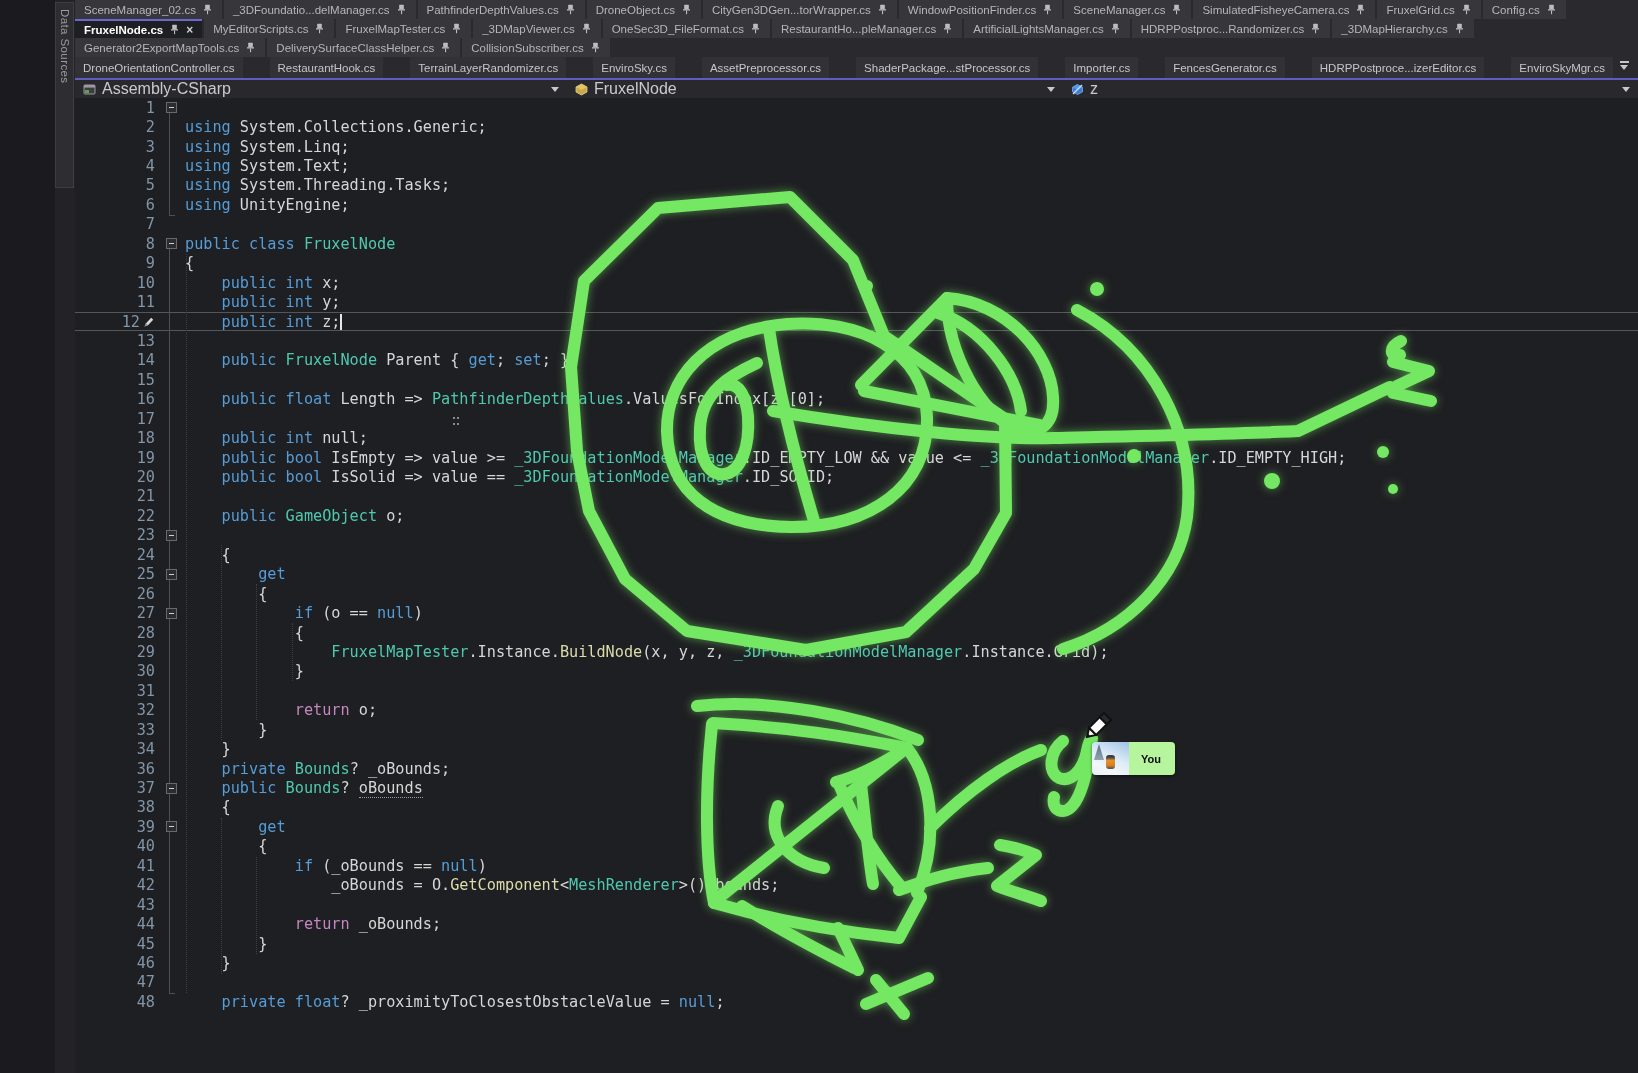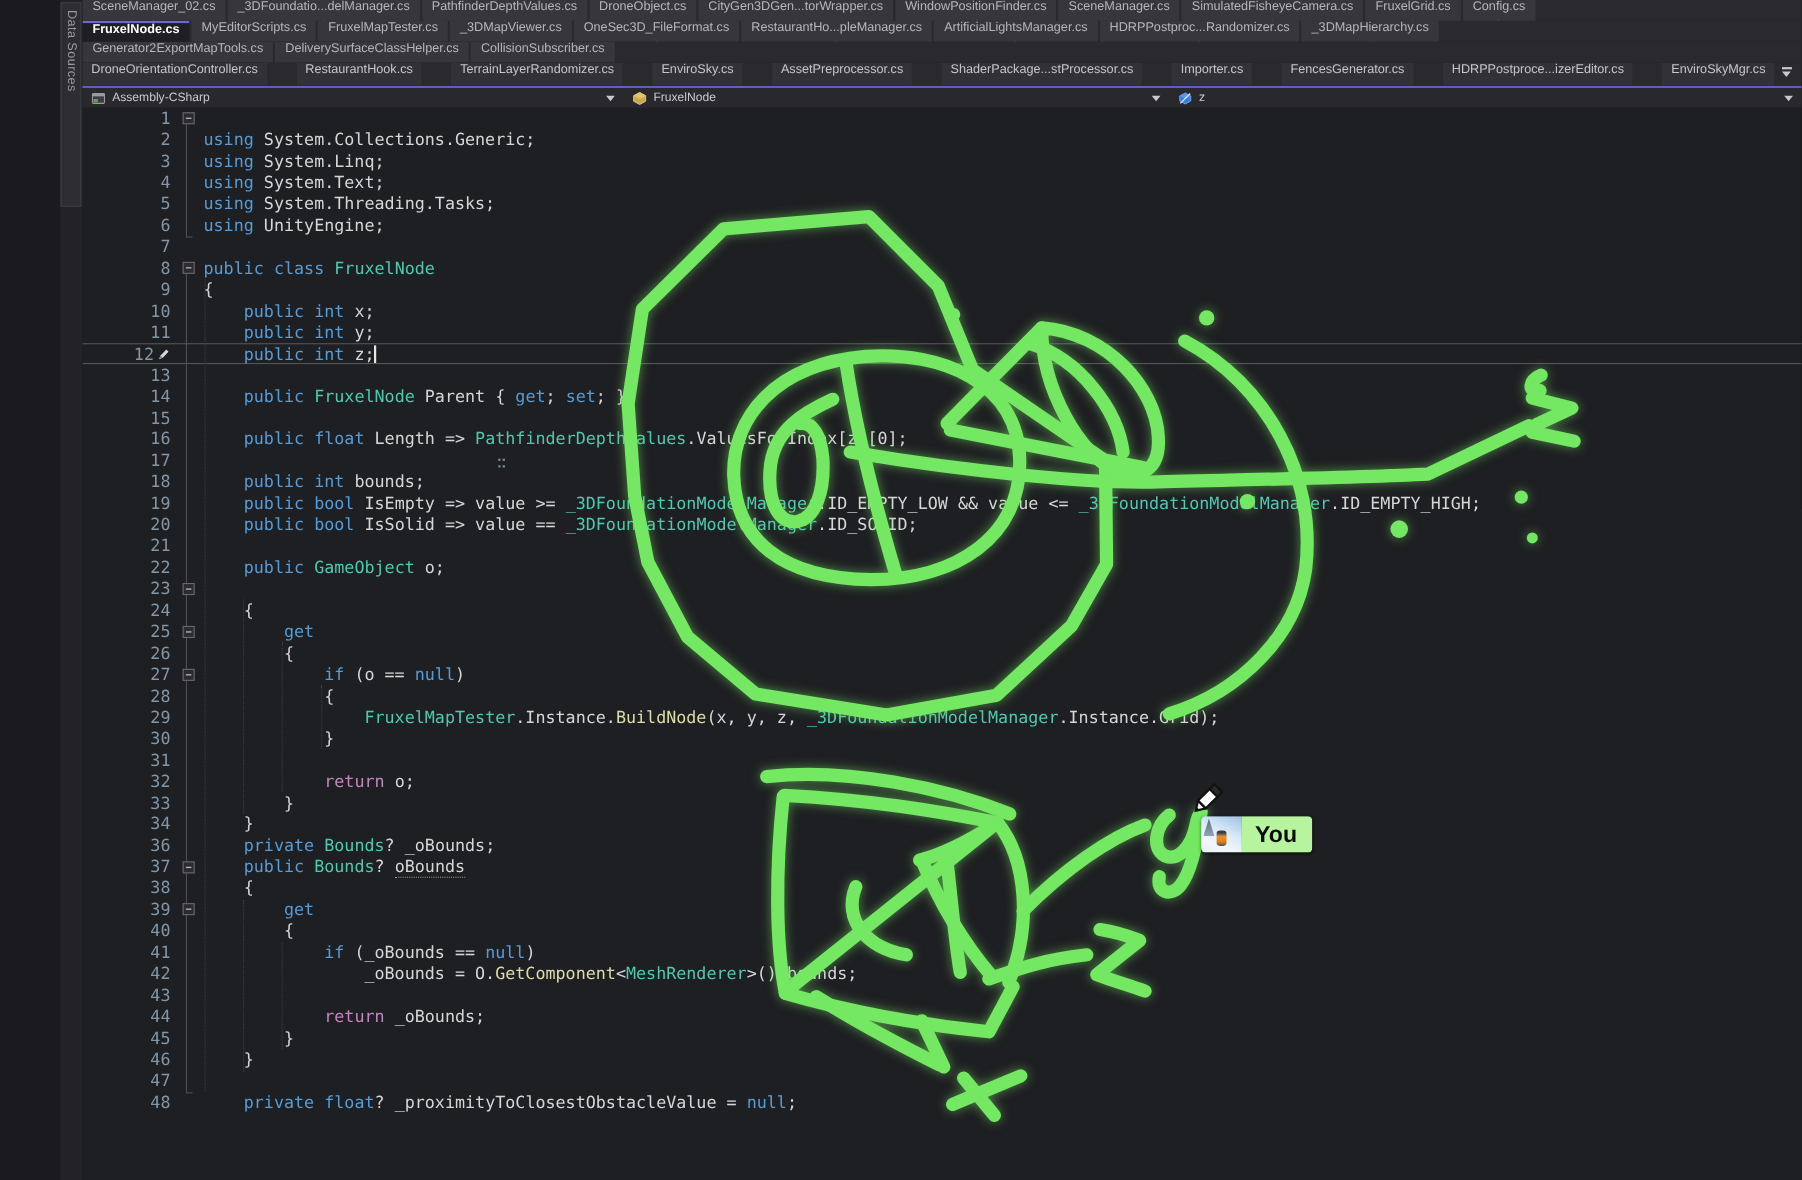--- a/index.html
+++ b/index.html
@@ -11,33 +11,33 @@
   .vstrip{position:absolute;left:55px;top:0;width:20px;height:1073px;background:#232327;}
   .vtab{position:absolute;left:55px;top:2px;width:19px;height:186px;background:#2d2d32;
         border:1px solid #3d3d43;box-sizing:border-box;display:flex;align-items:flex-start;justify-content:center;}
   .vtab span{writing-mode:vertical-rl;font-size:11.5px;color:#9a9aa0;padding-top:6px;letter-spacing:.4px;}
   
   .chrome{position:absolute;left:75px;top:0;right:0;}
   .tabrow{display:flex;align-items:stretch;background:#2a2a2e;overflow:hidden;}
   .r1,.r2,.r3{height:19px;}
   .r4{height:21px;position:relative;text-align:right;}
   .tab{display:flex;align-items:center;gap:6px;padding:0 9px;margin-right:2px;
-       background:#36363b;color:#b6b6ba;font-size:11.5px;white-space:nowrap;box-sizing:border-box;flex-direction:column;}
+       background:#36363b;color:#b6b6ba;font-size:11.5px;white-space:nowrap;box-sizing:border-box;}
   .r4 .tab{background:#313136;color:#c6c6c9;margin-right:27px;padding:0 8px;}
   .tab.active{background:#1e1f22;color:#fff;font-weight:bold;border-top:2px solid #6a68d0;}
   .tab .x{font-size:12px;color:#cfcfd2;line-height:1;}
   .rowchev{position:absolute;right:8px;top:4px;width:10px;}
   .bar{width:9px;height:1.6px;background:#c8c8c8;margin-bottom:2px;}
   .chev{width:0;height:0;border-left:4.5px solid transparent;border-right:4.5px solid transparent;border-top:5px solid #c8c8c8;}
   
   .bc{height:20px;background:#28282d;border-top:2px solid #5f5dc2;display:flex;box-sizing:border-box;}
   .bc-sec{display:flex;align-items:center;gap:6px;padding:0 8px;box-sizing:border-box;}
   .bc-sec .grow{flex:1;}
   .s1{width:492px;} .s2{width:496px;} .s3{flex:1;}
-  .bc-label{font-size:11px;color:#cacace;}
+  .bc-label{font-size:16px;color:#cacace;}
   .icon12{width:13px;height:13px;display:inline-block;}
   
   .editor{position:absolute;left:75px;top:98px;right:0;bottom:0;background:#1e1f22;overflow:hidden;}
   .code-font{font-family:"DejaVu Sans Mono",monospace;font-size:15.2px;}
   .line{display:flex;height:19.45px;align-items:center;box-sizing:border-box;}
   .line.current{border-top:1px solid #55555c;border-bottom:1px solid #55555c;}
   .num{width:80px;padding-right:2px;text-align:right;color:#8395a6;flex:none;display:flex;
        justify-content:flex-end;align-items:center;gap:3px;}
   .foldc{width:28px;flex:none;display:flex;justify-content:center;align-items:center;}
   .fold-box{width:11px;height:11px;border:1px solid #68686f;background:#2b2b30;position:relative;box-sizing:border-box;}
@@ -60,21 +60,21 @@
   .overlay circle{fill:var(--ann,#74e763);stroke-width:0;}
   .cursor-pencil{position:absolute;left:1072px;top:700px;pointer-events:none;}
   .chip{position:absolute;left:1092px;top:742px;height:33px;display:flex;border-radius:4px;
         overflow:hidden;box-shadow:0 1px 3px rgba(0,0,0,.5);}
   .chip .avatar{width:37px;height:33px;position:relative;
         background:linear-gradient(205deg,#9dc2e6 0%,#dcebf7 45%,#f3f7fb 75%,#e7eef5 100%);}
   .chip .avatar .tree{position:absolute;left:2px;top:2px;width:10px;height:16px;
         background:linear-gradient(180deg,#5a6e7e,#8fa5b4);clip-path:polygon(50% 0,100% 100%,0 100%);}
   .chip .avatar .person{position:absolute;left:14px;top:13px;width:9px;height:14px;border-radius:3px;
         background:linear-gradient(180deg,#3a3f46 15%,#e8912c 40%,#d97f1e 75%,#4a4e55 100%);}
-  .chip .you{background:#b6f49e;color:#0c0c0c;font-weight:bold;font-size:21px;
+  .chip .you{background:#b6f49e;color:#0c0c0c;font-weight:bold;font-size:11px;
         display:flex;align-items:center;padding:0 14px 0 12px;}
 </style>
 </head>
 <body>
 
 <div class="stage">
 
   <div class="left-strip"></div>
   <div class="vstrip"></div>
   <div class="vtab">
@@ -481,21 +481,21 @@
           <span class="src"><span class="tk-w">    </span><span class="tk-k">public</span><span class="tk-w"> </span><span class="tk-k">float</span><span class="tk-w"> Length =&gt; </span><span class="tk-t">PathfinderDepthValues</span><span class="tk-w">.ValuesForIndex[z][0];</span></span>
         </div>
         <div class="line">
           <span class="num">17</span>
           <span class="foldc"></span>
           <span class="src"></span>
         </div>
         <div class="line">
           <span class="num">18</span>
           <span class="foldc"></span>
-          <span class="src"><span class="tk-w">    </span><span class="tk-k">public</span><span class="tk-w"> </span><span class="tk-k">int</span><span class="tk-w"> bounds;</span></span>
+          <span class="src"><span class="tk-w">    </span><span class="tk-k">public</span><span class="tk-w"> </span><span class="tk-k">int</span><span class="tk-w"> null;</span></span>
         </div>
         <div class="line">
           <span class="num">19</span>
           <span class="foldc"></span>
           <span class="src"><span class="tk-w">    </span><span class="tk-k">public</span><span class="tk-w"> </span><span class="tk-k">bool</span><span class="tk-w"> IsEmpty =&gt; value &gt;= </span><span class="tk-t">_3DFoundationModelManager</span><span class="tk-w">.ID_EMPTY_LOW &amp;&amp; value &lt;= </span><span class="tk-t">_3DFoundationModelManager</span><span class="tk-w">.ID_EMPTY_HIGH;</span></span>
         </div>
         <div class="line">
           <span class="num">20</span>
           <span class="foldc"></span>
           <span class="src"><span class="tk-w">    </span><span class="tk-k">public</span><span class="tk-w"> </span><span class="tk-k">bool</span><span class="tk-w"> IsSolid =&gt; value == </span><span class="tk-t">_3DFoundationModelManager</span><span class="tk-w">.ID_SOLID;</span></span>

